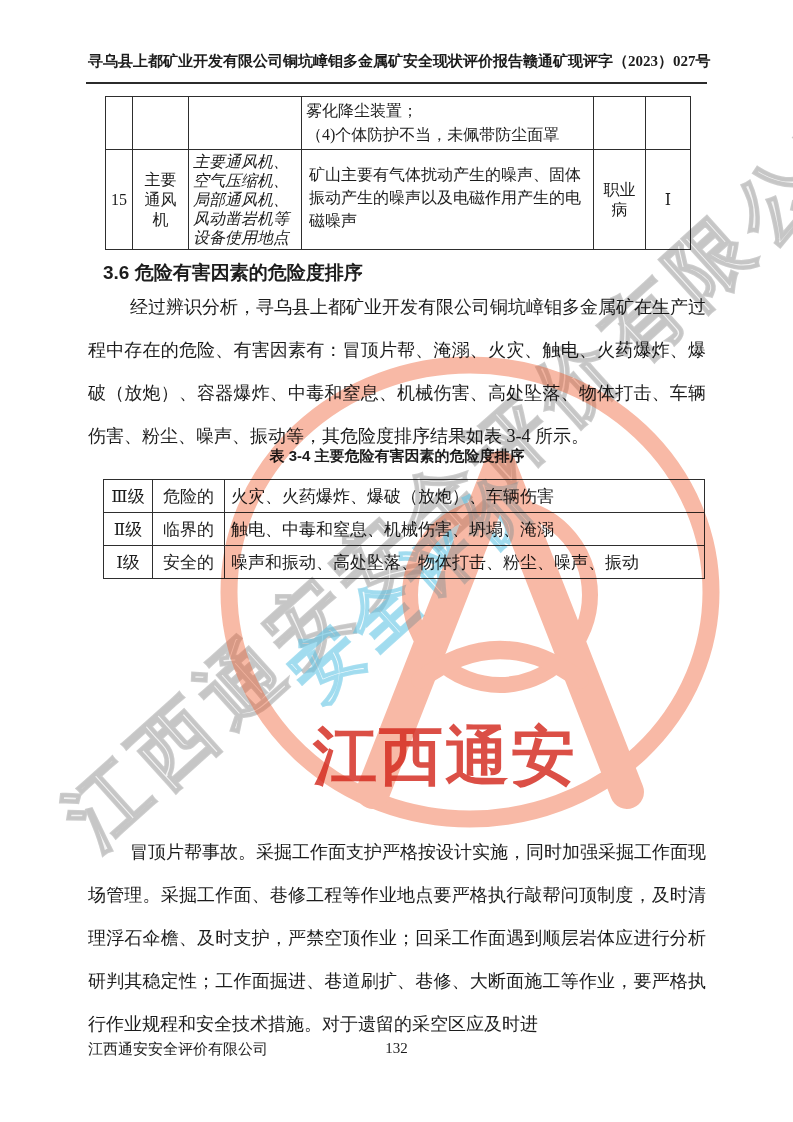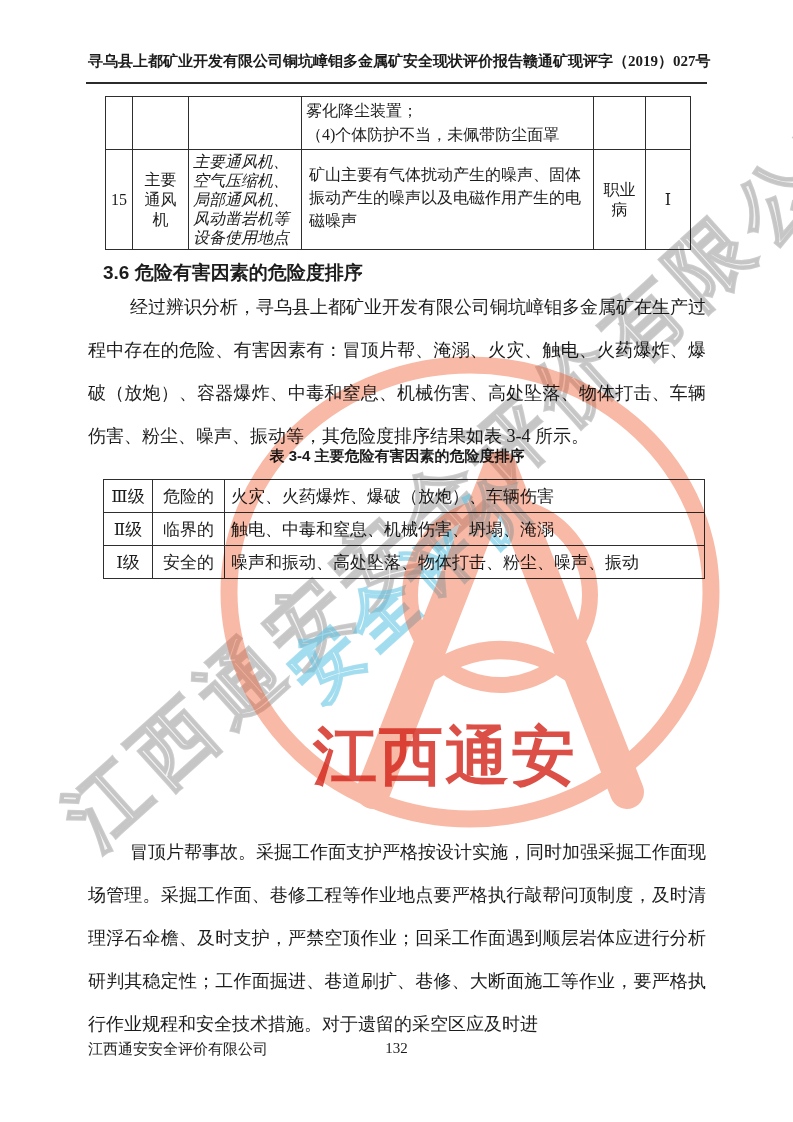--- a/index.html
+++ b/index.html
@@ -55,21 +55,21 @@
     color:rgba(210,35,24,0.80);font-family:"Liberation Serif","DejaVu Serif",serif;margin-left:37px;}
   .wm-stamp{position:absolute;left:215px;top:350px;}
 </style>
 </head>
 <body>
 
 <div class="page">
 
   <div class="header">
     <span>寻乌县上都矿业开发有限公司铜坑嶂钼多金属矿安全现状评价报告</span>
-    <span>赣通矿现评字（2019）027号</span>
+    <span>赣通矿现评字（2023）027号</span>
   </div>
   <div class="header-rule"></div>
 
   <table class="top-table">
     <colgroup>
       <col style="width:27px">
         <col style="width:56px">
         <col style="width:113px">
       <col style="width:292px">
         <col style="width:52px">

